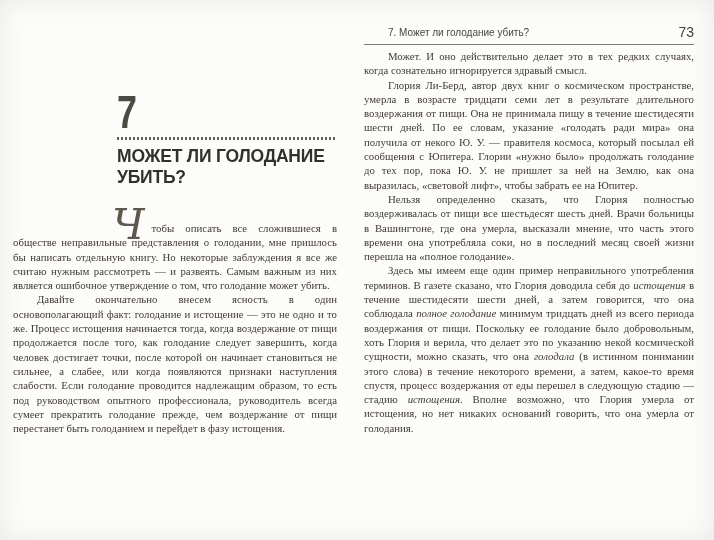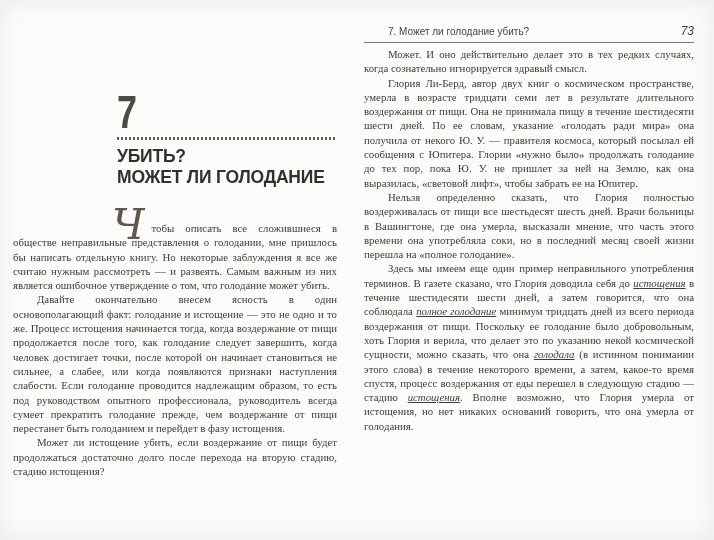--- a/index.html
+++ b/index.html
@@ -41,60 +41,59 @@
     margin-top:6px;
   }
 
   
   .page-header {
     display:flex; justify-content:space-between; align-items:center;
     font-family:"Liberation Sans", sans-serif;
     font-size:10px; color:#474540;
     padding-left:24px;
   }
-  .page-number { font-size:12px; color:#44423d;font-style:italic; }
+  .page-number { font-size:14px; color:#44423d; }
   .header-rule { height:1px; background:#7b7973; margin-top:4px; }
 
   
   .body-text {
     font-size:10.8px; line-height:14.3px;
     text-align:justify;
   }
   .page-left  .body-text { margin-top:30px; }
   .page-right .body-text { margin-top:4px; }
   .para { margin:0; }
   .para.indent { text-indent:24px; }
-  .it { font-style:italic;text-decoration:underline; }
+  .it { font-style:italic; }
   .dropcap {
     font-family:"DejaVu Serif", serif;
     font-style:italic;
     font-size:42px; line-height:0;
     color:#5e574d;
     margin:0 7px 0 99px;
     position:relative; top:7px;
   }
 </style>
 </head>
 <body>
 
 <div class="spread">
 
   <div class="page page-left">
     <div class="chapter-head">
       <div class="chapter-number">7</div>
       <div class="chapter-rule"></div>
       <div class="chapter-title">
+        <div>МОЖЕТ ЛИ ГОЛОДАНИЕ</div>
         <div>УБИТЬ?</div>
-        <div>МОЖЕТ ЛИ ГОЛОДАНИЕ</div>
       </div>
     </div>
     <div class="body-text">
         <p class="para"><span class="dropcap">Ч</span><span>тобы описать все сложившиеся в обществе неправильные представления о голодании, мне пришлось бы написать отдельную книгу. Но некоторые заблуждения я все же считаю нужным рассмотреть — и развеять. Самым важным из них является ошибочное утверждение о том, что голодание может убить.</span></p>
         <p class="para indent"><span>Давайте окончательно внесем ясность в один основополагающий факт: голодание и истощение — это не одно и то же. Процесс истощения начинается тогда, когда воздержание от пищи продолжается после того, как голодание следует завершить, когда человек достигает точки, после которой он начинает становиться не сильнее, а слабее, или когда появляются признаки наступления слабости. Если голодание проводится надлежащим образом, то есть под руководством опытного профессионала, руководитель всегда сумеет прекратить голодание прежде, чем воздержание от пищи перестанет быть голоданием и перейдет в фазу истощения.</span></p>
-        <p class="para indent"><span>Может ли истощение убить, если воздержание от пищи будет продолжаться достаточно долго после перехода на вторую стадию, стадию истощения?</span></p>
       </div>
   </div>
 
   <div class="page page-right">
     <div class="page-header">
       <span class="running-title">7. Может ли голодание убить?</span>
       <span class="page-number">73</span>
     </div>
     <div class="header-rule"></div>
     <div class="body-text">

